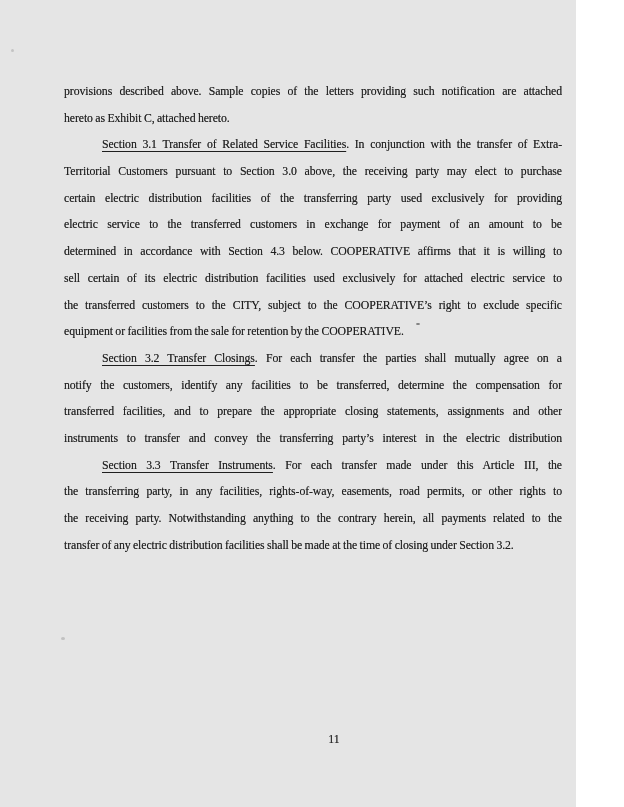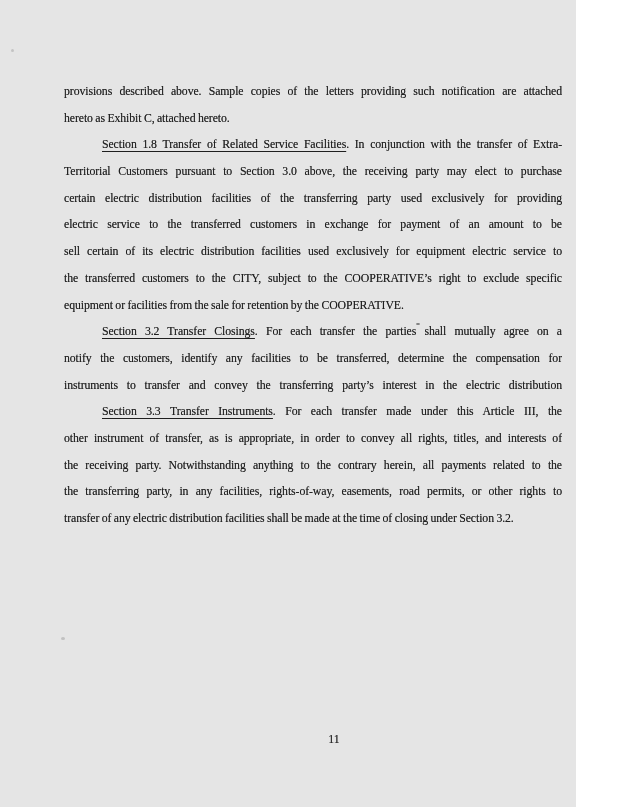--- a/index.html
+++ b/index.html
@@ -71,36 +71,37 @@
   <div class="speck speck-1"></div>
   <div class="speck speck-2"></div>
   <div class="speck speck-3"></div>
 
   <div class="doc-text">
       <div class="paragraph">
         <div class="line">provisions described above. Sample copies of the letters providing such notification are attached</div>
         <div class="line last">hereto as Exhibit C, attached hereto.</div>
       </div>
       <div class="paragraph">
-        <div class="line indent"><span class="heading">Section 1.8 Transfer of Related Service Facilities</span>. In conjunction with the transfer of Extra-</div>
+        <div class="line indent"><span class="heading">Section 3.1 Transfer of Related Service Facilities</span>. In conjunction with the transfer of Extra-</div>
         <div class="line">Territorial Customers pursuant to Section 3.0 above, the receiving party may elect to purchase</div>
         <div class="line">certain electric distribution facilities of the transferring party used exclusively for providing</div>
         <div class="line">electric service to the transferred customers in exchange for payment of an amount to be</div>
-        <div class="line">sell certain of its electric distribution facilities used exclusively for equipment electric service to</div>
+        <div class="line">determined in accordance with Section 4.3 below.  COOPERATIVE affirms that it is willing to</div>
+        <div class="line">sell certain of its electric distribution facilities used exclusively for attached electric service to</div>
         <div class="line">the transferred customers to the CITY, subject to the COOPERATIVE’s right to exclude specific</div>
         <div class="line last">equipment or facilities from the sale for retention by the COOPERATIVE.</div>
       </div>
       <div class="paragraph">
         <div class="line indent"><span class="heading">Section 3.2 Transfer Closings</span>. For each transfer the parties shall mutually agree on a</div>
         <div class="line">notify the customers, identify any facilities to be transferred, determine the compensation for</div>
+        <div class="line">transferred facilities, and to prepare the appropriate closing statements, assignments and other</div>
         <div class="line">instruments to transfer and convey the transferring party’s interest in the electric distribution</div>
       </div>
       <div class="paragraph">
         <div class="line indent"><span class="heading">Section 3.3 Transfer Instruments</span>. For each transfer made under this Article III, the</div>
-        <div class="line">other instrument of transfer, as is appropriate, in order to convey all rights, titles, and interests of</div>
+        <div class="line">the transferring party, in any facilities, rights-of-way, easements, road permits, or other rights to</div>
         <div class="line">the receiving party. Notwithstanding anything to the contrary herein, all payments related to the</div>
-        <div class="line">the transferring party, in any facilities, rights-of-way, easements, road permits, or other rights to</div>
         <div class="line last">transfer of any electric distribution facilities shall be made at the time of closing under Section 3.2.</div>
       </div>
     </div>
 
   <div class="page-number">11</div>
 </div>
 
 </body></html>

